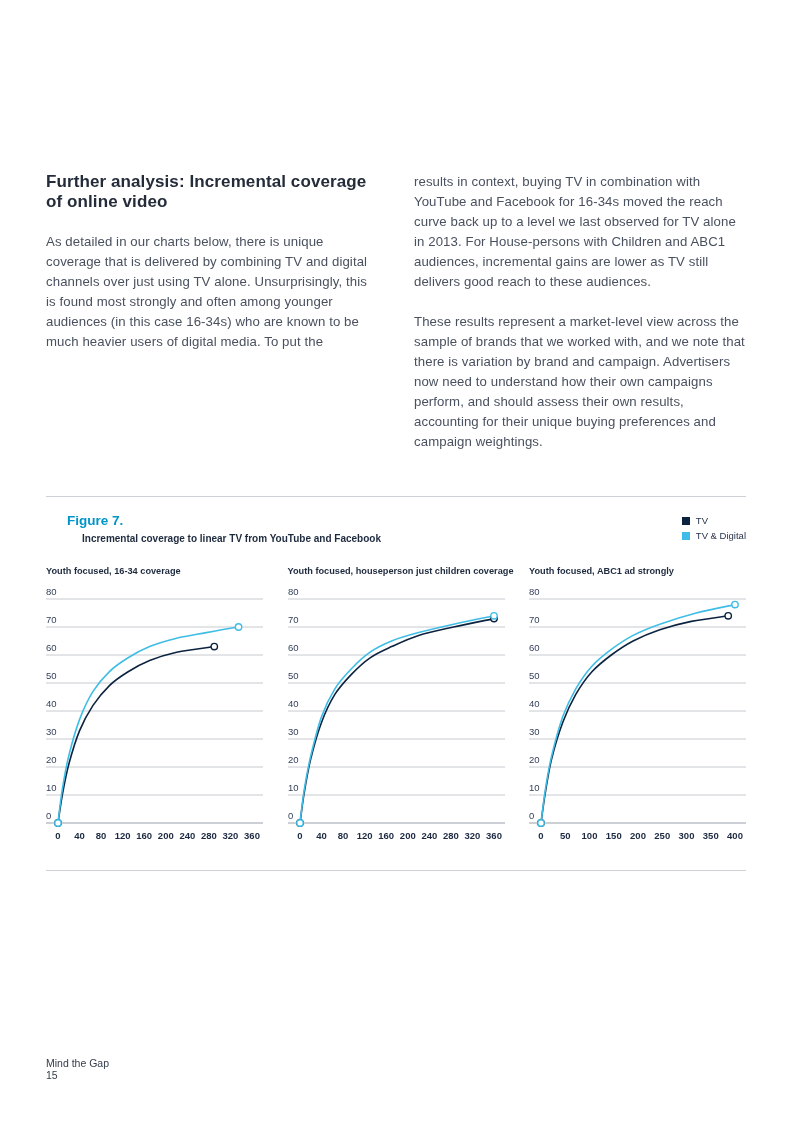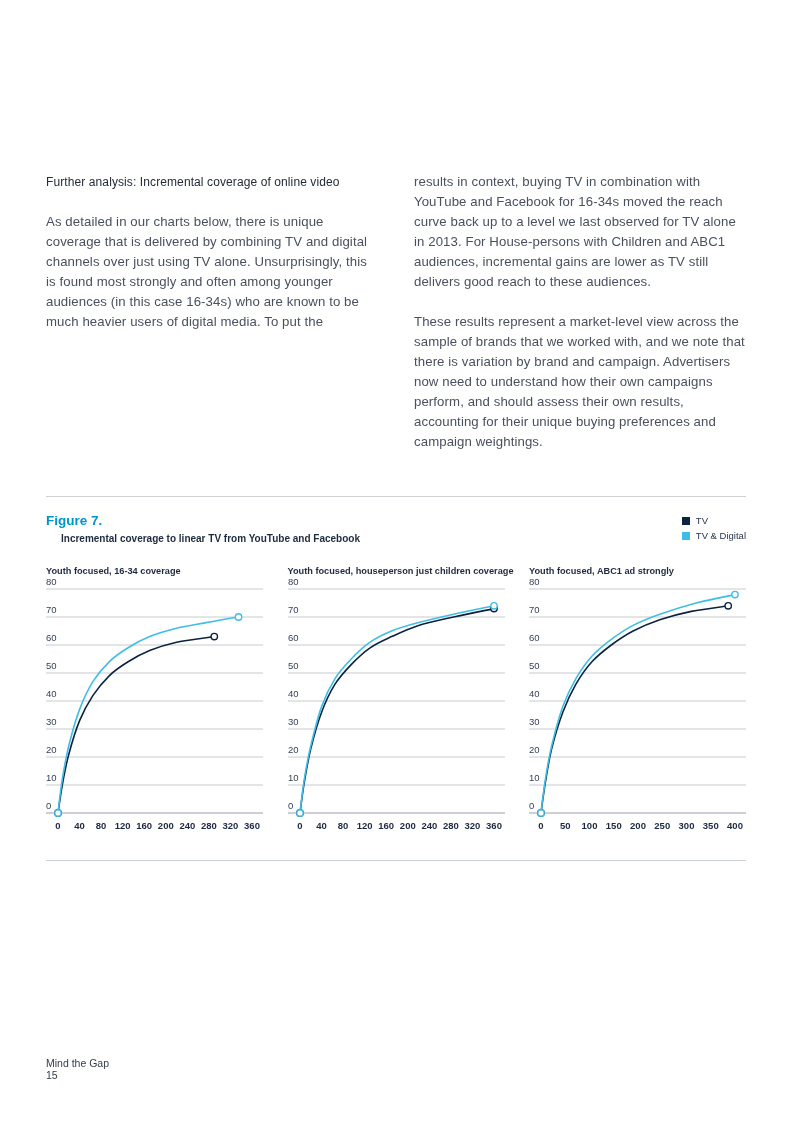--- a/index.html
+++ b/index.html
@@ -6,36 +6,36 @@
   html,body { margin:0; padding:0; }
   body {
     width:793px; height:1121px; background:#ffffff; position:relative;
     font-family:"Liberation Sans", sans-serif; color:#49505e;
   }
   .page { padding:172px 47px 0 46px; }
 
   
   .columns { display:flex; gap:36px; }
   .col { width:332px; font-size:13.2px; line-height:20px; letter-spacing:0.1px; }
-  .heading { font-weight:normal; color:#242c3a; margin:0 0 20px 0; font-size:12px; }
+  .heading { font-weight:bold; color:#242c3a; margin:0 0 20px 0; font-size:17px; }
   .col p { margin:0 0 20px 0; }
 
   
   .rule { border-top:1px solid #cdd0d5; height:0; }
   .figure-section { margin-top:24px; }
-  .figure-head { display:flex; justify-content:space-between; align-items:flex-start; padding-top:16px; }
+  .figure-head { display:flex; justify-content:space-between; align-items:flex-start; padding-top:16px;margin-left:21px; }
   .figure-label { color:#0095c8; font-weight:bold; font-size:13.5px; margin:0; }
   .figure-title { color:#1e2a3e; font-weight:bold; font-size:10px; margin:5px 0 0 0;padding-left:15px; }
   .legend { display:flex; flex-direction:column; gap:4px; padding-top:2px; }
   .legend-item { display:flex; align-items:center; gap:6px; font-size:9.5px; color:#27344a;padding-left:15px; }
   .swatch { width:8px; height:8px; display:inline-block; }
 
   .charts-row { display:flex; justify-content:space-between; margin-top:22px; }
   .chart { width:217px; }
-  .chart-title { font-size:9.2px; font-weight:bold; color:#1e2a3e; white-space:nowrap; }
+  .chart-title { font-size:9.2px; font-weight:bold; color:#1e2a3e; margin-bottom:10px; white-space:nowrap; }
   .chart-svg svg { overflow:visible; display:block; }
 
   .bottom-rule { margin-top:26px; }
 
   
   .footer {
     position:absolute; left:46px; right:47px; bottom:40px;
     display:flex; justify-content:space-between;
     font-size:10.5px; color:#333c4a;flex-direction:column;
   }

